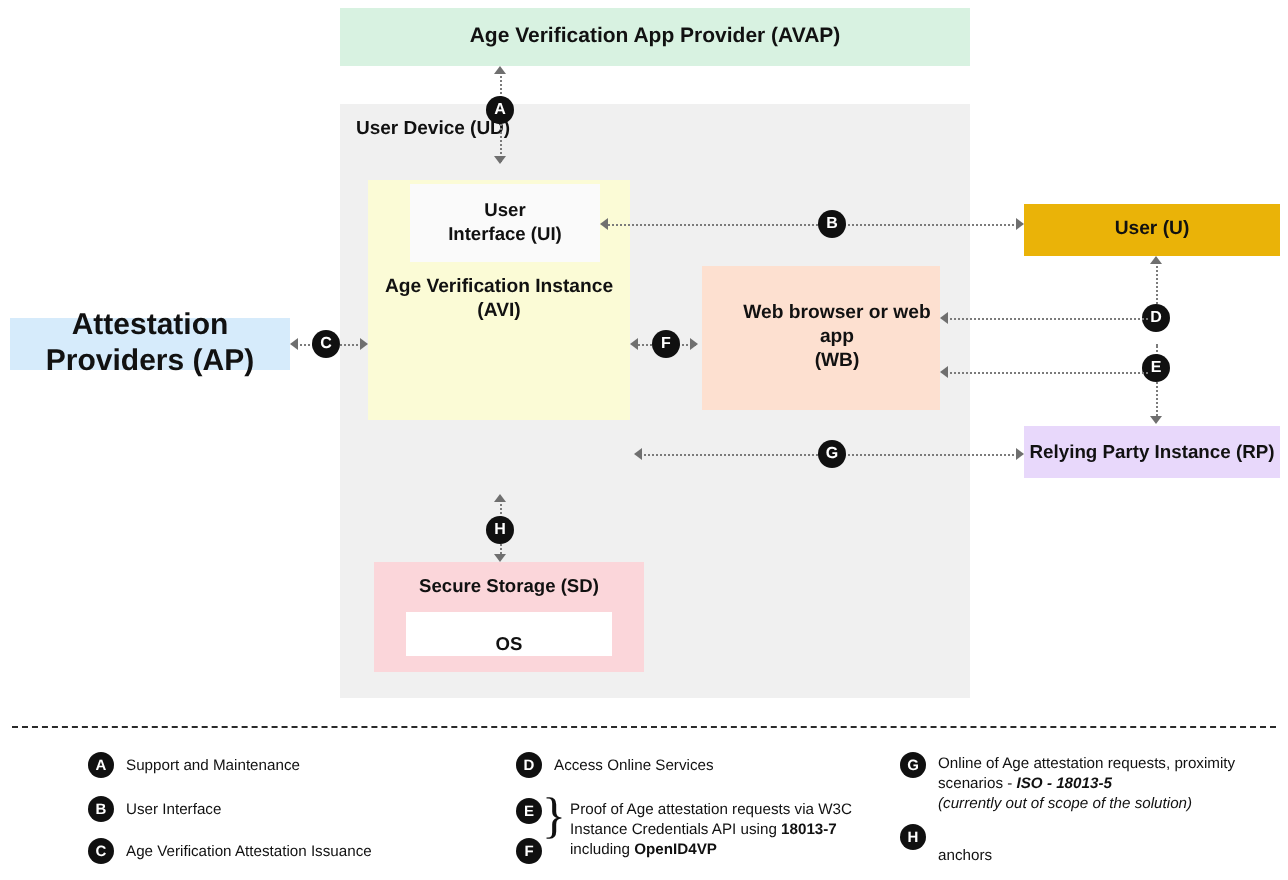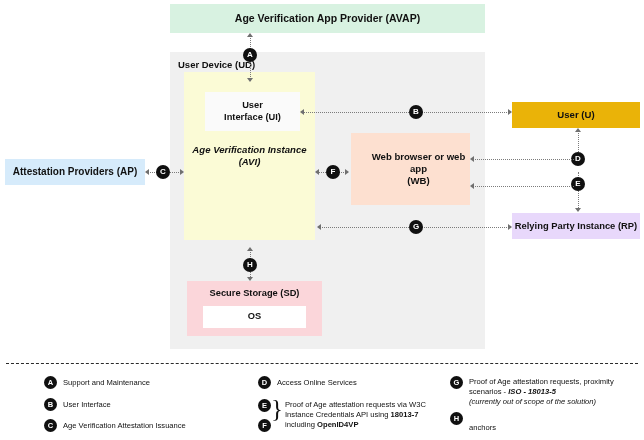--- a/index.html
+++ b/index.html
@@ -11,36 +11,36 @@
   .box{position:absolute;box-sizing:border-box;display:flex;align-items:center;justify-content:center;text-align:center;}
   .lbl{font-weight:bold;line-height:1.22;}
 
   
   #avap{left:170px;top:4px;width:315px;height:29px;background:#d8f2e1;}
   #avap .lbl{font-size:10.5px;}
 
   #ud{left:170px;top:52px;width:315px;height:297px;background:#f0f0f0;}
   #ud-title{position:absolute;left:178px;top:59px;font-size:9.5px;font-weight:bold;}
 
-  #avi{left:184px;top:72px;width:131px;height:168px;background:#fbfbd6;font-style:italic;}
+  #avi{left:184px;top:90px;width:131px;height:120px;background:#fbfbd6;}
   #avi .lbl{font-size:9.6px;}
 
   #ui{left:205px;top:92px;width:95px;height:39px;background:#fafafa;}
   #ui .lbl{font-size:9.3px;}
 
   #wb{left:351px;top:133px;width:119px;height:72px;background:#fde0d0;padding-left:16px;}
   #wb .lbl{font-size:9.6px;}
 
   #sd{left:187px;top:281px;width:135px;height:55px;background:#fbd6da;}
   #sd-title{position:absolute;left:187px;top:288px;width:135px;text-align:center;font-size:9.3px;font-weight:bold;}
-  #os{left:203px;top:306px;width:103px;height:22px;background:#ffffff;}
+  #os{left:203px;top:306px;width:103px;height:22px;background:#ffffff;align-items:flex-end;}
   #os .lbl{font-size:9.3px;}
 
   #ap{left:5px;top:159px;width:140px;height:26px;background:#d6ebfb;}
-  #ap .lbl{font-size:10px;}
+  #ap .lbl{font-size:15px;}
 
   #user{left:512px;top:102px;width:128px;height:26px;background:#eab308;}
   #user .lbl{font-size:9.6px;}
 
   #rp{left:512px;top:213px;width:128px;height:26px;background:#e8d8fb;}
   #rp .lbl{font-size:9.4px;text-align:right;}
 
   
   .hline{position:absolute;height:0;border-top:1px dotted #7b7b7b;}
   .vline{position:absolute;width:0;border-left:1px dotted #7b7b7b;}
@@ -178,21 +178,21 @@
 <div class="brace" style="left:271px;top:396px;">}</div>
 
 <div class="lg-text" style="left:285px;top:400px;">
   <span>Proof of Age attestation requests via W3C</span><br>
   <span>Instance Credentials API using </span><b>18013-7</b><br>
   <span>including </span><b>OpenID4VP</b>
 </div>
 
 <div class="lg-badge" style="left:450px;top:376px;">G</div>
 <div class="lg-text" style="left:469px;top:377px;">
-  <span>Proof of Age attestation requests, proximity</span><br>
+  <span>Online of Age attestation requests, proximity</span><br>
   <span>scenarios - </span><span class="bi">ISO - 18013-5</span><br>
   <i>(currently out of scope of the solution)</i>
 </div>
 
 <div class="lg-badge" style="left:450px;top:412px;">H</div>
 <div class="lg-text" style="left:469px;top:413px;">
   <br>
   <span>anchors</span>
 </div>
 

